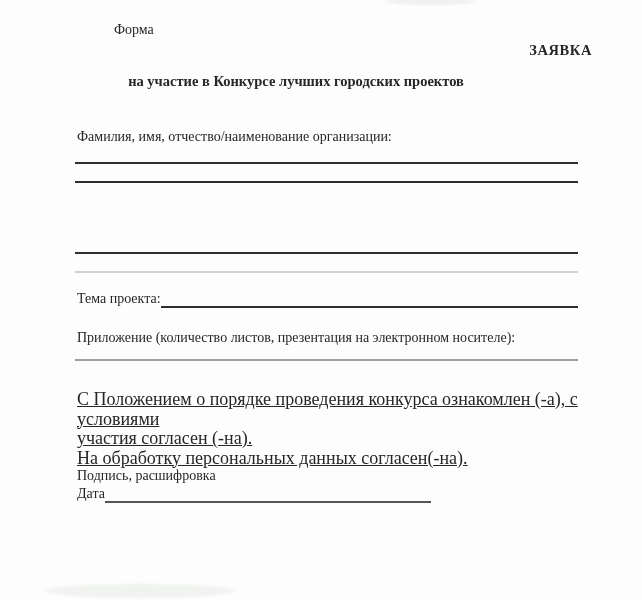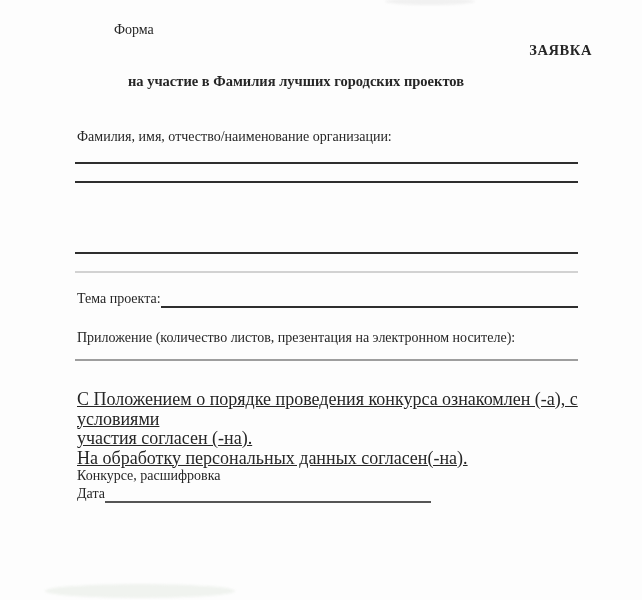--- a/index.html
+++ b/index.html
@@ -88,21 +88,21 @@
 </head>
 <body>
 
 <div class="page">
 
   <div class="abs smudge top"></div>
 
   <div class="abs form-label">Форма</div>
 
   <div class="abs page-title">ЗАЯВКА</div>
-  <div class="abs page-subtitle">на участие в Фамилия лучших городских проектов</div>
+  <div class="abs page-subtitle">на участие в Конкурсе лучших городских проектов</div>
 
   <div class="abs label" style="top:127px">Фамилия, имя, отчество/наименование организации:</div>
   <div class="abs rule dark" style="top:162px"></div>
   <div class="abs rule dark" style="top:181px"></div>
 
   <div class="abs rule dark" style="top:252px"></div>
   <div class="abs rule light" style="top:271px"></div>
 
   <div class="abs inline-row" style="top:291px">
     <span class="row-label">Тема проекта:</span>
@@ -111,21 +111,21 @@
 
   <div class="abs label" style="top:328px">Приложение (количество листов, презентация на электронном носителе):</div>
   <div class="abs rule gray" style="top:359px"></div>
 
   <div class="abs consent">
     <div>С Положением о порядке проведения конкурса ознакомлен (-а), с условиями</div>
     <div>участия согласен (-на).</div>
     <div>На обработку персональных данных согласен(-на).</div>
   </div>
 
-  <div class="abs label" style="top:466px">Конкурсе, расшифровка</div>
+  <div class="abs label" style="top:466px">Подпись, расшифровка</div>
 
   <div class="abs inline-row date-row" style="top:486px">
     <span class="row-label">Дата</span>
     <span class="fill-line"></span>
   </div>
 
   <div class="abs smudge bottom"></div>
 
 </div>
 

